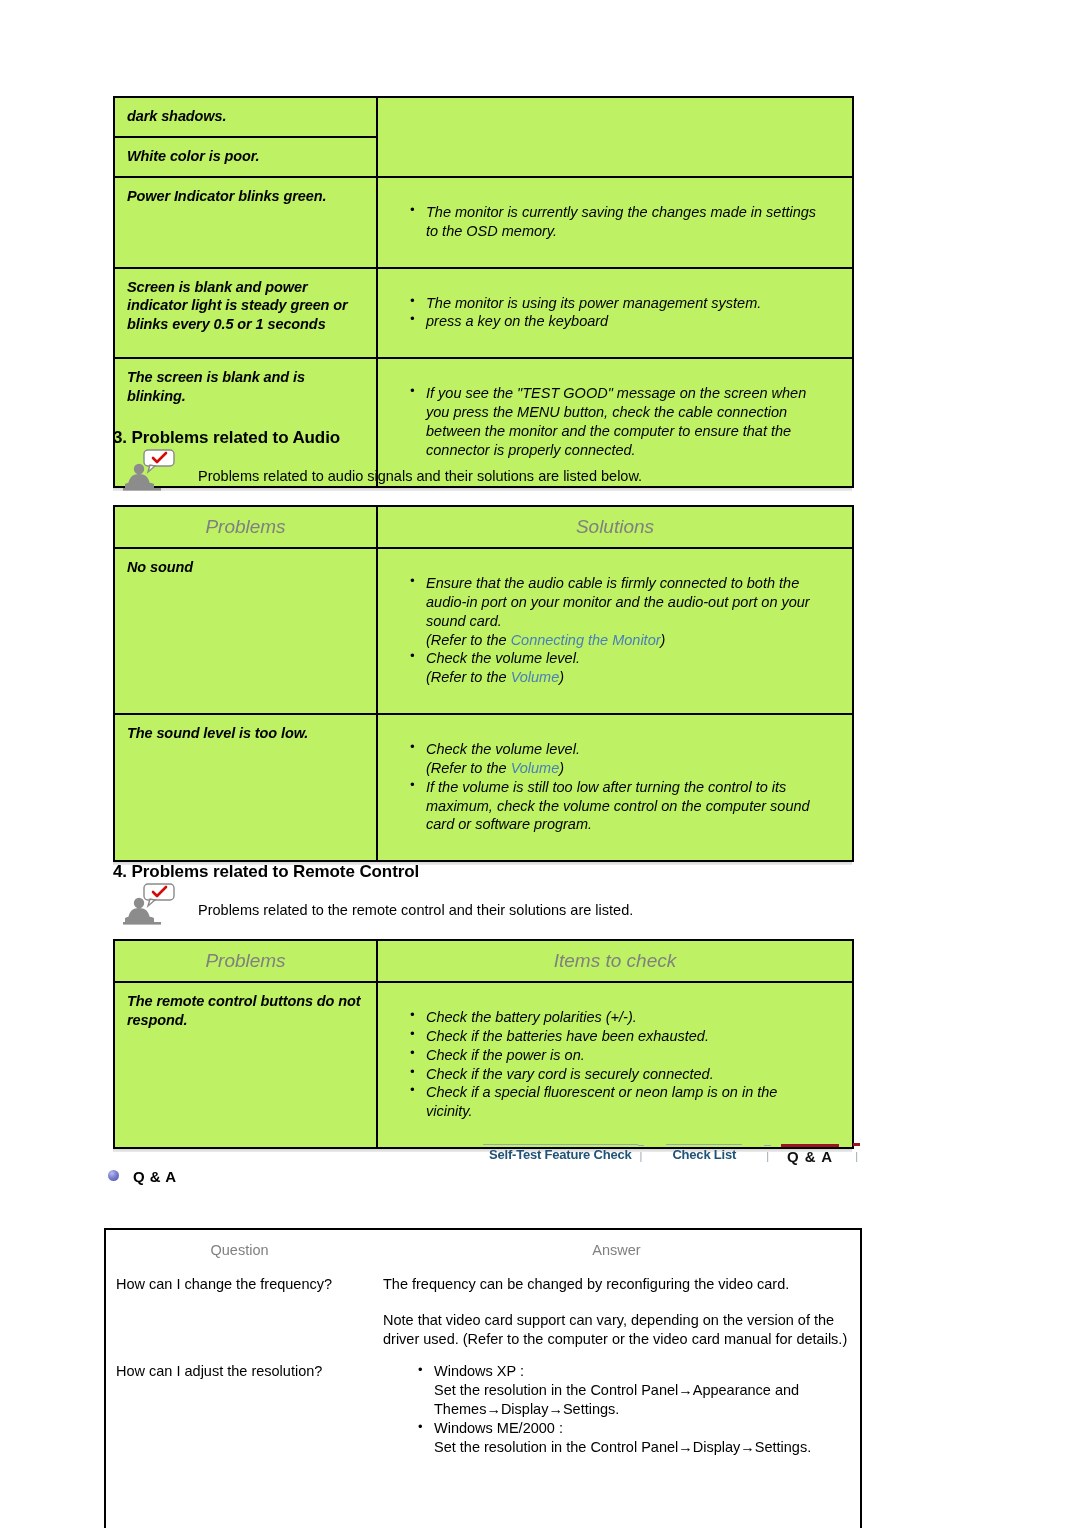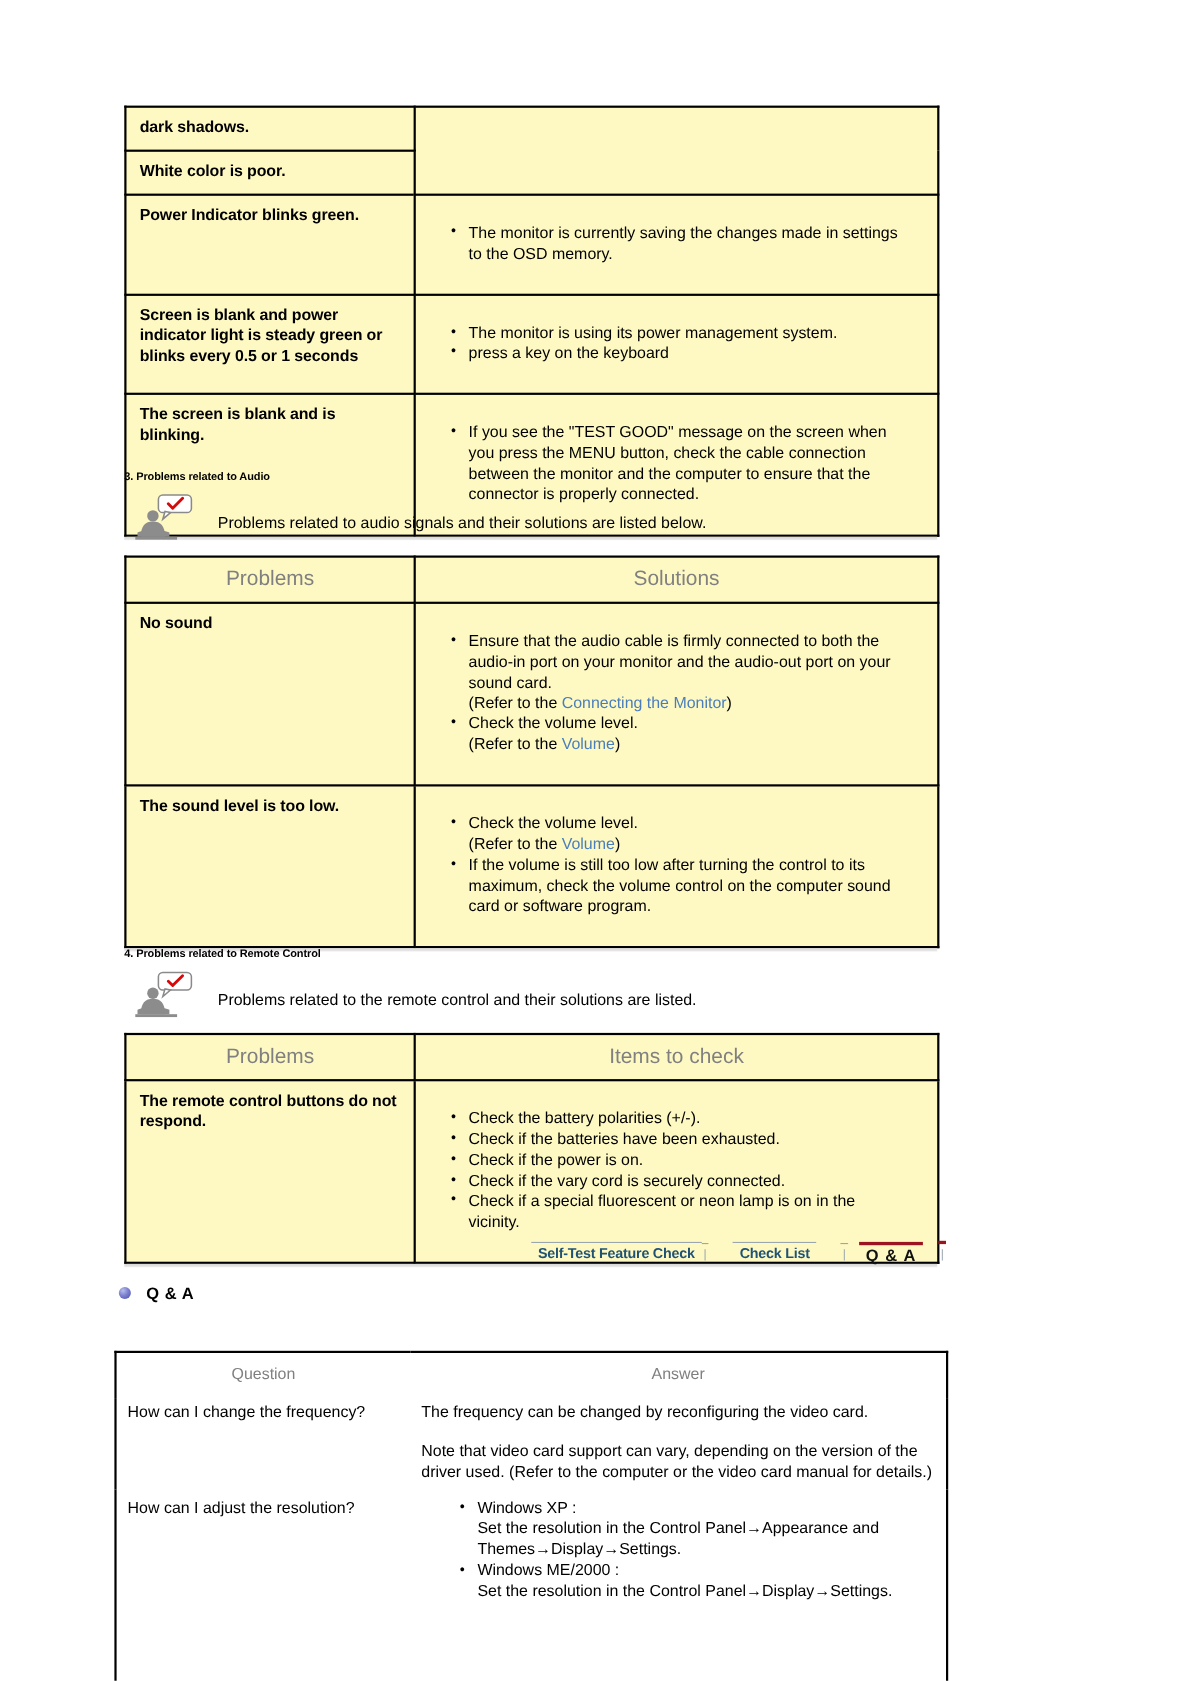--- a/index.html
+++ b/index.html
@@ -13,21 +13,22 @@
     position: relative;
     font-family: "Liberation Sans", sans-serif;
     color: #000000;
     overflow: hidden;
   }
 
   
   .doc-table {
     border-collapse: collapse;
     table-layout: fixed;
-    background: #fef9c3;
+    background: #bef264;
+    font-style: italic;
   }
   .doc-table td, .doc-table th {
     border: 2px solid #000;
     vertical-align: top;
     padding: 9px 12px 10px 12px;
   }
   .doc-table th {
     text-align: center;
     font-weight: normal;
     color: #808080;
@@ -75,38 +76,39 @@
 
   
   .tbl-shadow {
     height: 3px;
     background: linear-gradient(to bottom, #d5d5d5, #ededed);
   }
 
   
   .sec-head {
     font-weight: bold;
-    font-size: 10px;
+    font-size: 17px;
     letter-spacing: -0.1px;
   }
   .sec-note-text {
     font-size: 14.5px;
     margin-left: 18px;
     margin-top: 20px;
   }
 
   
   .person-icon { width: 58px; height: 46px; display: block; }
 
   
   .navbar {
     position: absolute;
     display: flex;
     align-items: flex-end;
     font-size: 13px;
+    margin-top: 15px;
   }
   .nav-item {
     display: flex;
     align-items: center;
   }
   .nav-link {
     color: #1f5275;
     font-weight: bold;
     font-size: 13px;
     padding: 0 6px 3px 6px;

